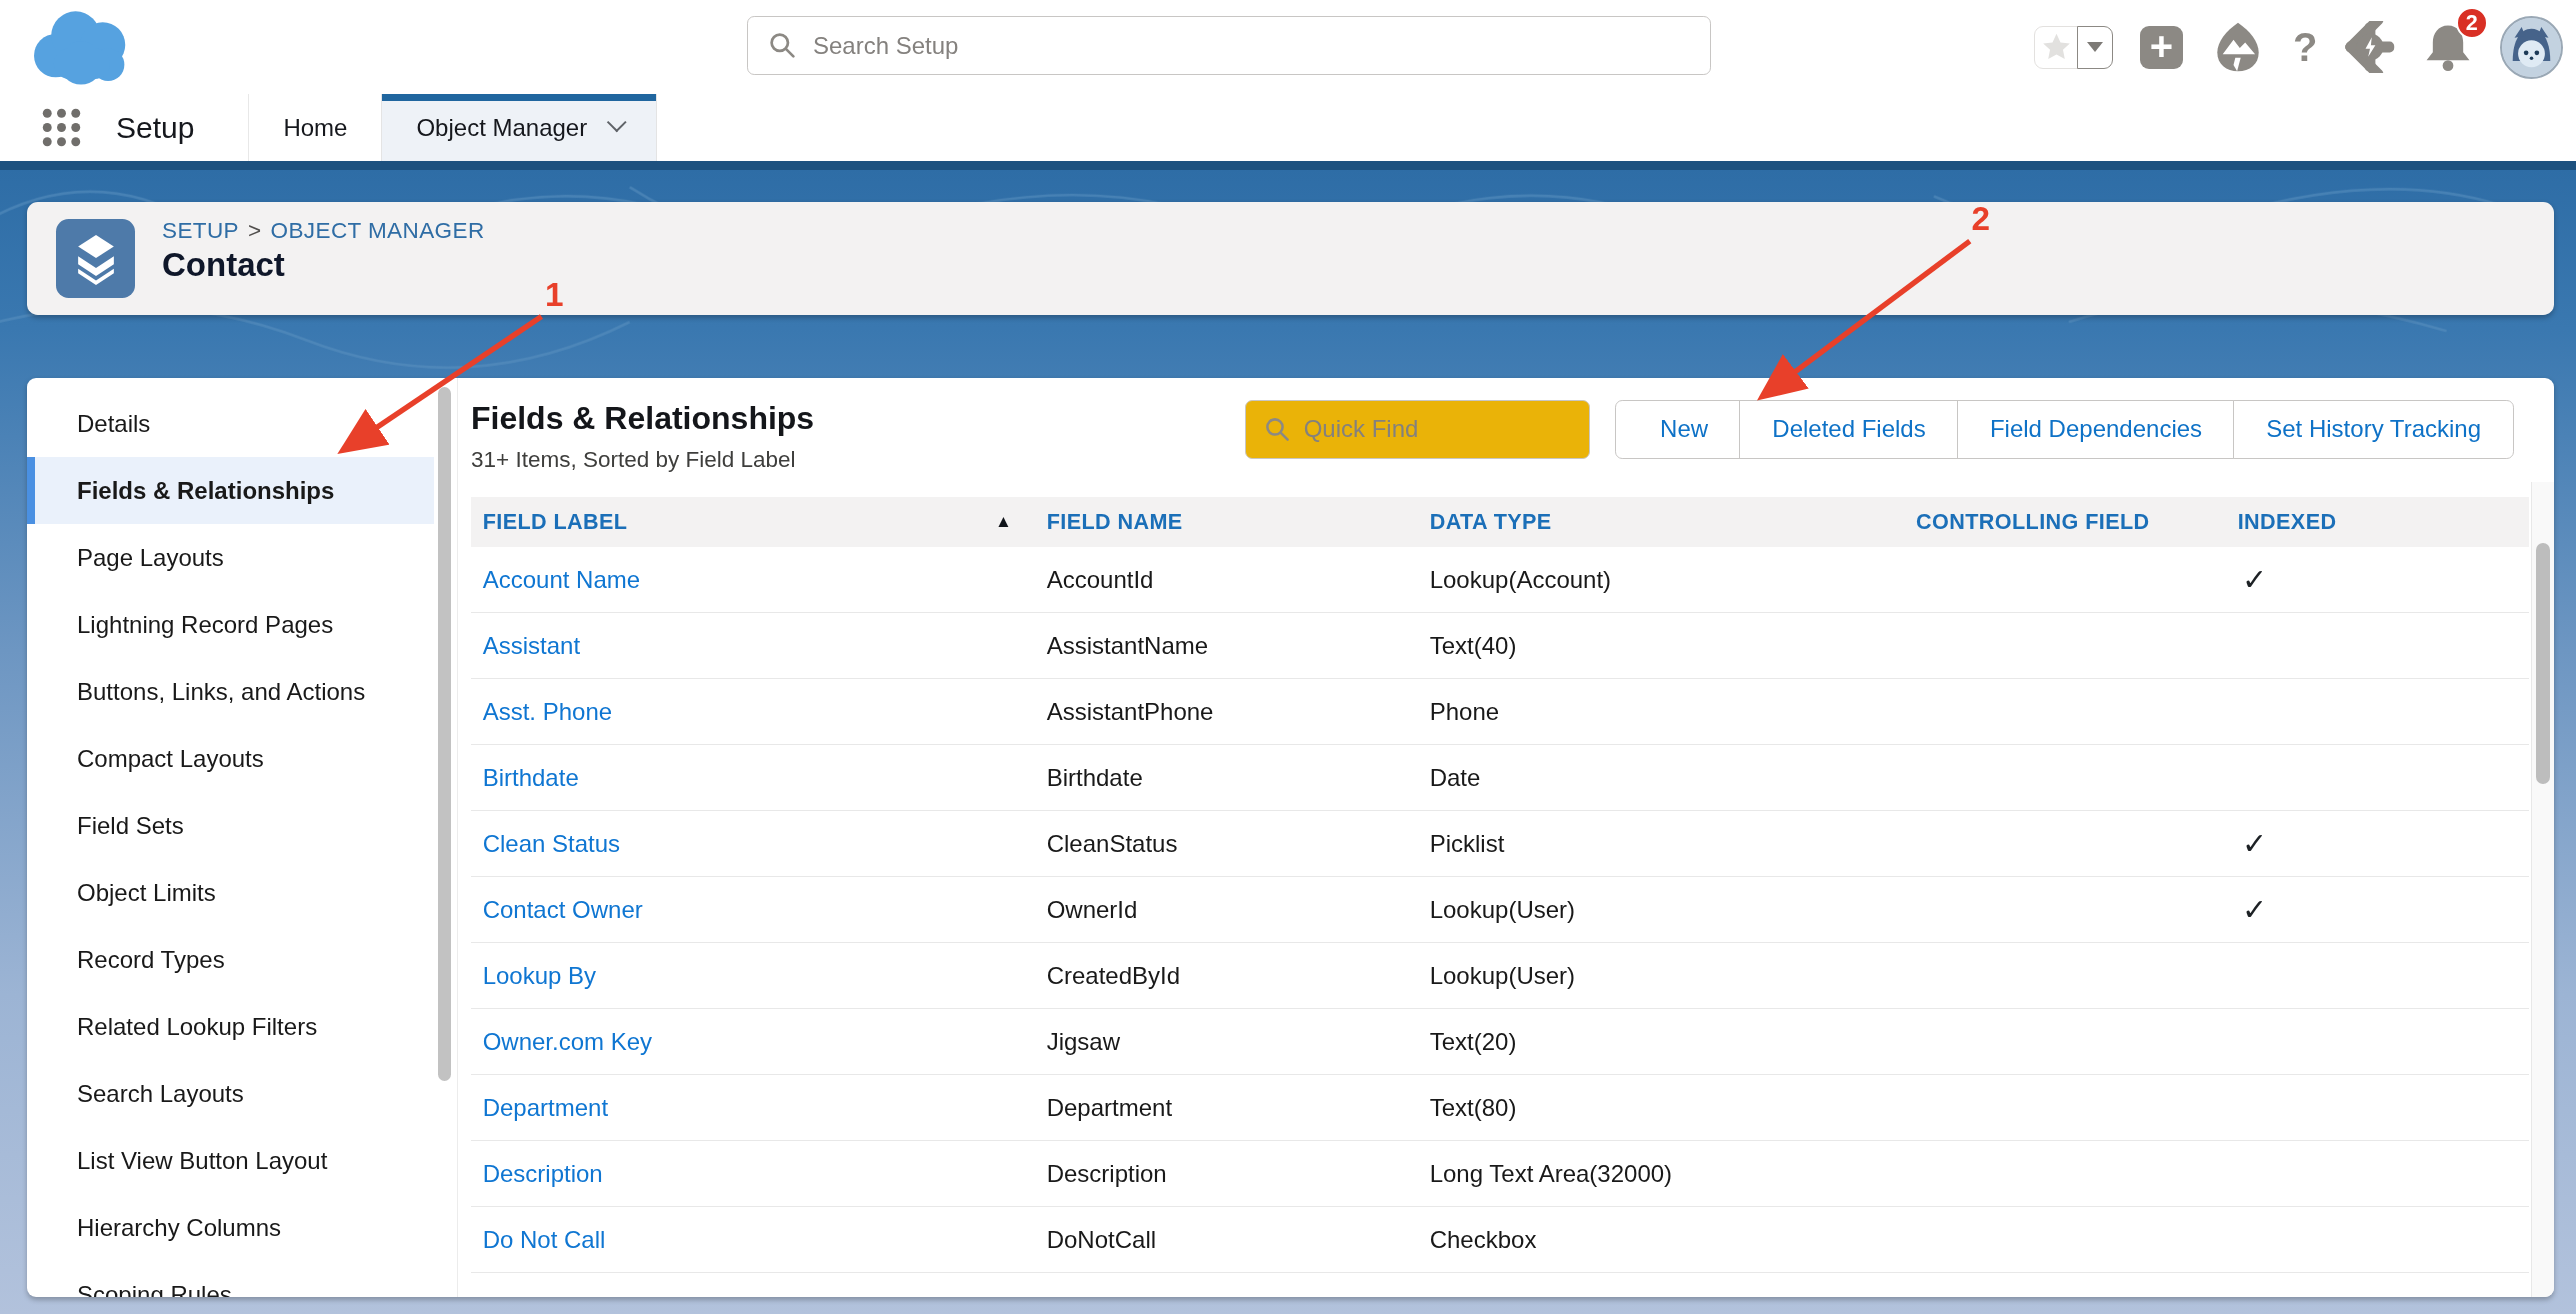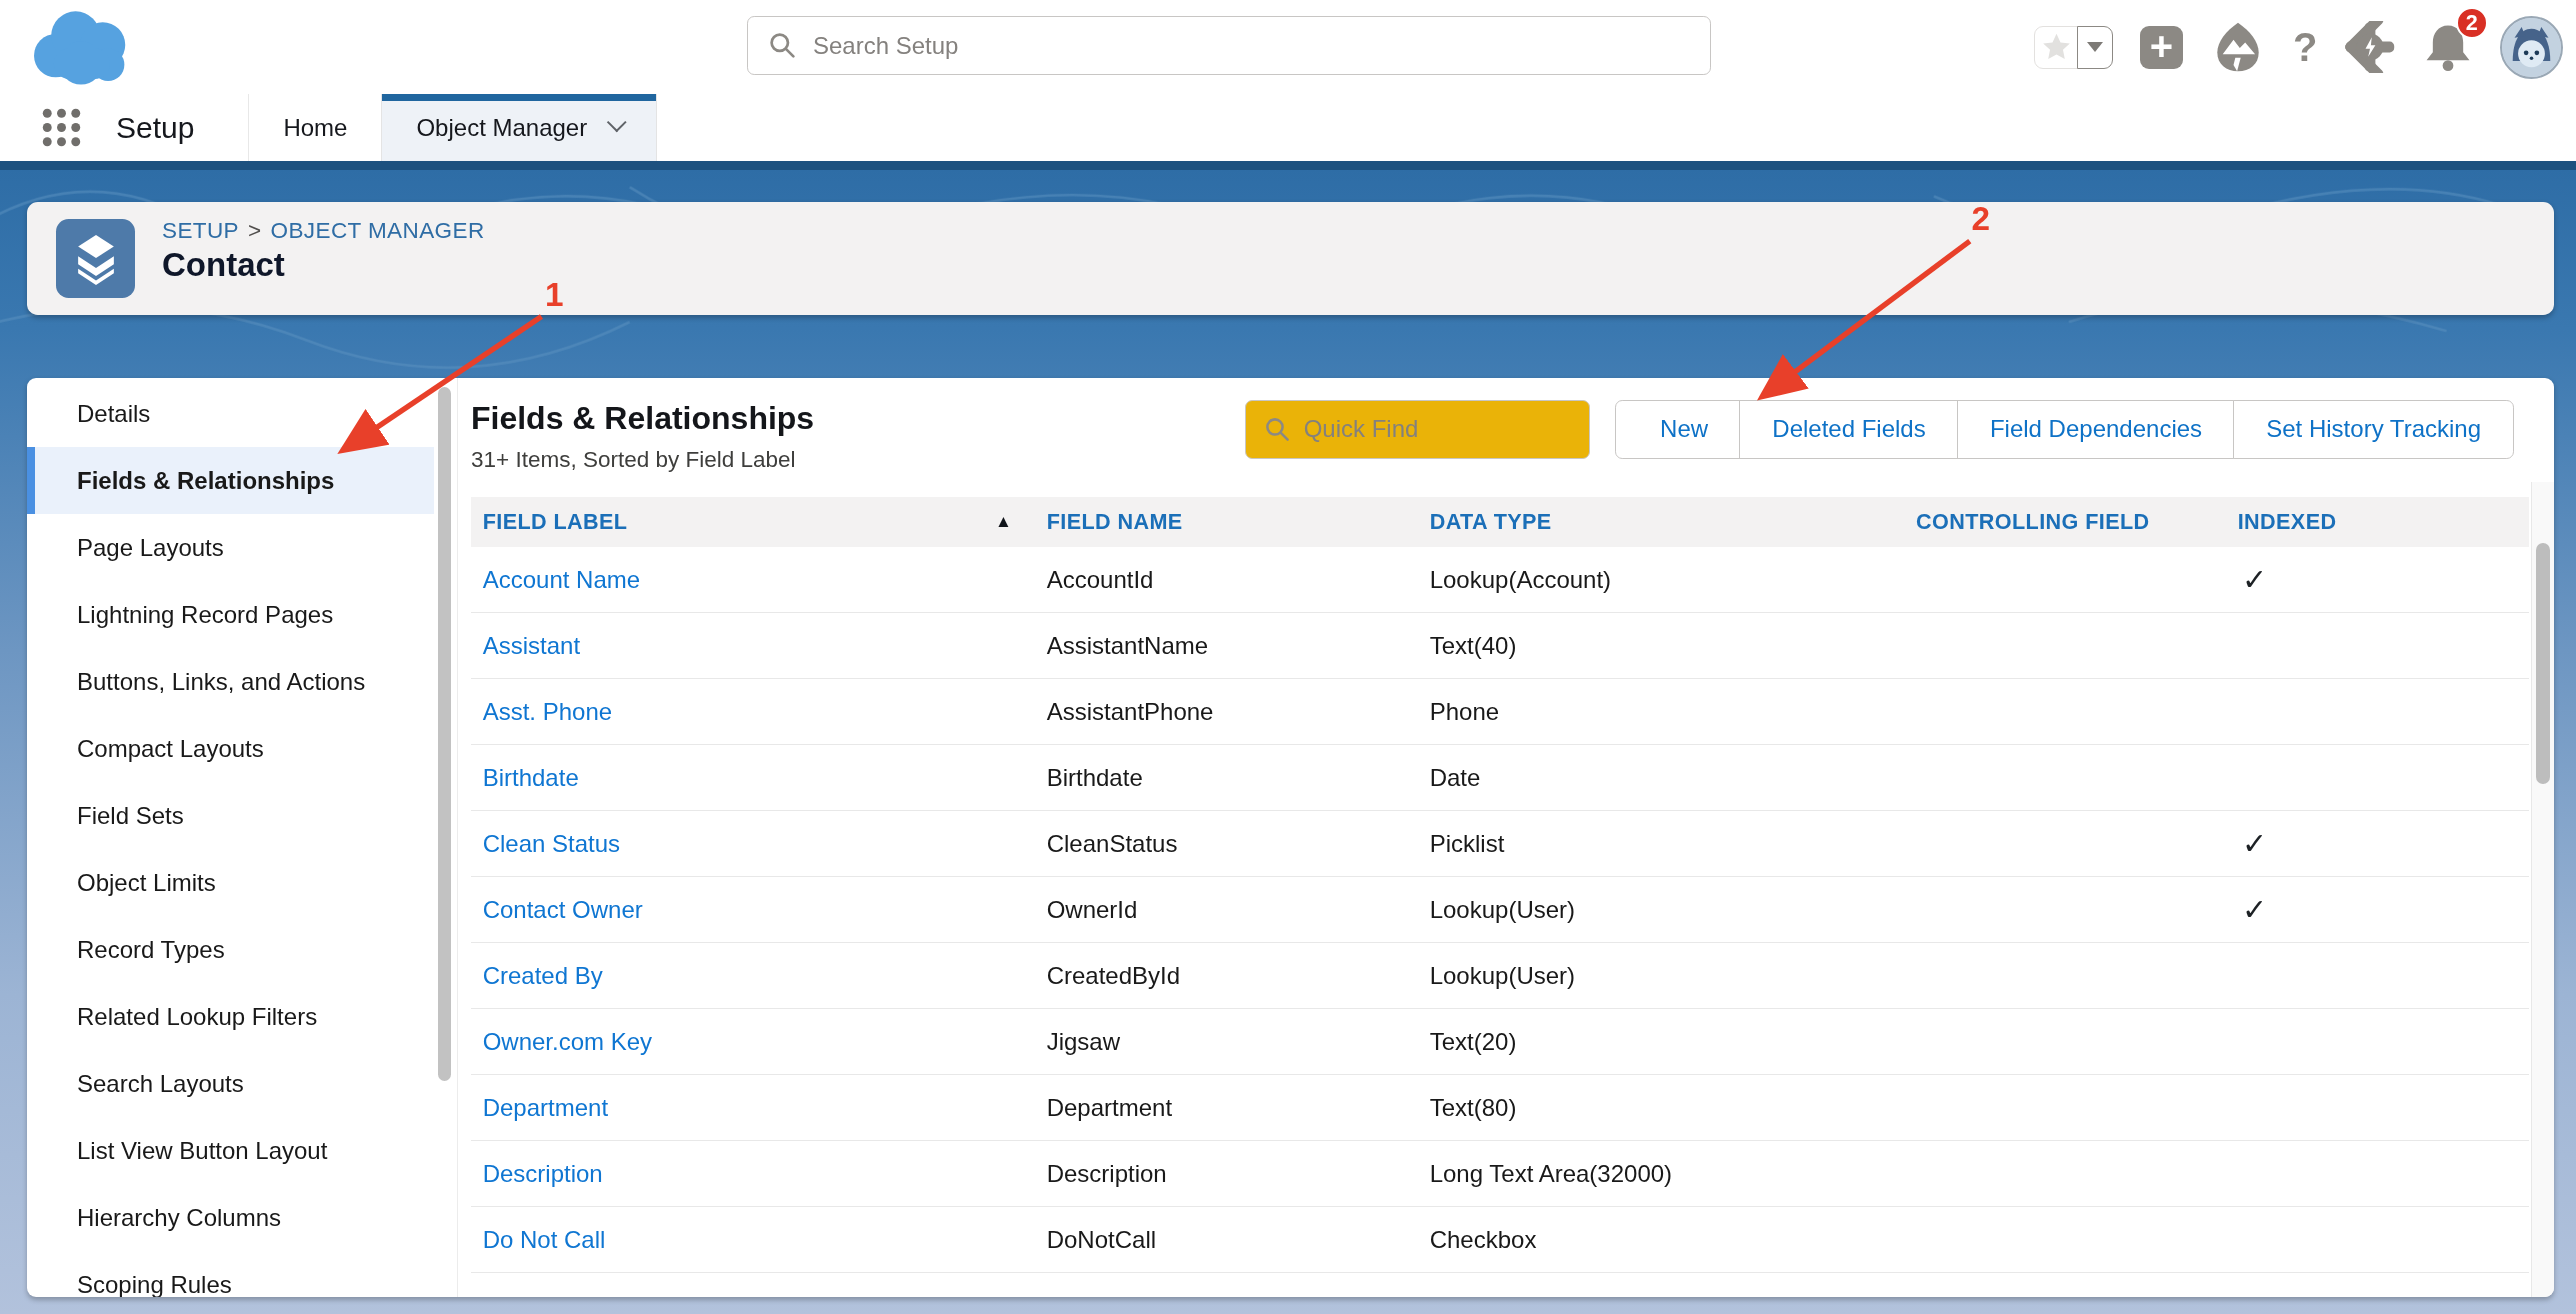--- a/index.html
+++ b/index.html
@@ -57,21 +57,21 @@
   .crumb-line { font-size:22.5px; letter-spacing:0.4px; color:#2f6da5; font-weight:500; }
   .crumb-line a { color:#2f6da5; text-decoration:none; }
   .crumb-sep { color:#514f4d; margin:0 9px; font-weight:400; }
   .page-title { font-size:33px; font-weight:bold; color:#0f172a; margin-top:2px; }
 
   
   .main-card { position:absolute; top:209px; left:27px; width:2527px; height:919px; background:#fff;
     border-radius:9px; box-shadow:0 2.7px 5.4px rgba(0,0,0,.25); overflow:hidden; display:flex; }
 
   
-  .sidebar { width:407px; position:relative; padding-top:2px; }
+  .sidebar { width:407px; position:relative; padding-top:12px; }
   .side-item { position:relative; height:67px; display:flex; align-items:center; padding-left:50px;
     font-size:24px; color:#191919; cursor:pointer; }
   .side-item.selected { background:#eaf1fb; font-weight:bold; }
   .side-item.selected::before { content:""; position:absolute; left:0; top:0; bottom:0; width:8px; background:#4a90e2; }
   .sb-rail { width:23.4px; position:relative; }
   .sb-thumb { position:absolute; left:3.6px; top:9px; width:13.5px; height:694px; background:#c2c2c2; border-radius:7.2px; }
 
   
   .content { flex:1; border-left:1.8px solid #ececec; position:relative; padding:21.6px 0 0 12.6px; }
   .content-head { display:flex; align-items:flex-start; padding-right:40px; }
@@ -329,21 +329,21 @@
             <div class="td c5 check">✓</div>
           </div>
           <div class="tr">
             <div class="td c1 link">Contact Owner</div>
             <div class="td c2">OwnerId</div>
             <div class="td c3">Lookup(User)</div>
             <div class="td c4"></div>
             <div class="td c5 check">✓</div>
           </div>
           <div class="tr">
-            <div class="td c1 link">Created By</div>
+            <div class="td c1 link">Lookup By</div>
             <div class="td c2">CreatedById</div>
             <div class="td c3">Lookup(User)</div>
             <div class="td c4"></div>
             <div class="td c5 check"></div>
           </div>
           <div class="tr">
             <div class="td c1 link">Owner.com Key</div>
             <div class="td c2">Jigsaw</div>
             <div class="td c3">Text(20)</div>
             <div class="td c4"></div>

